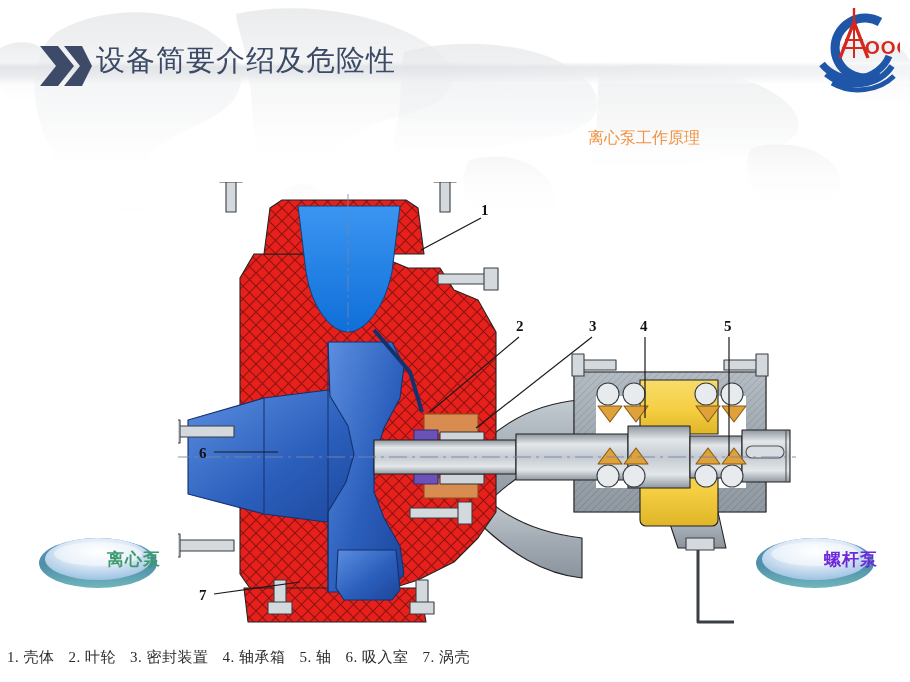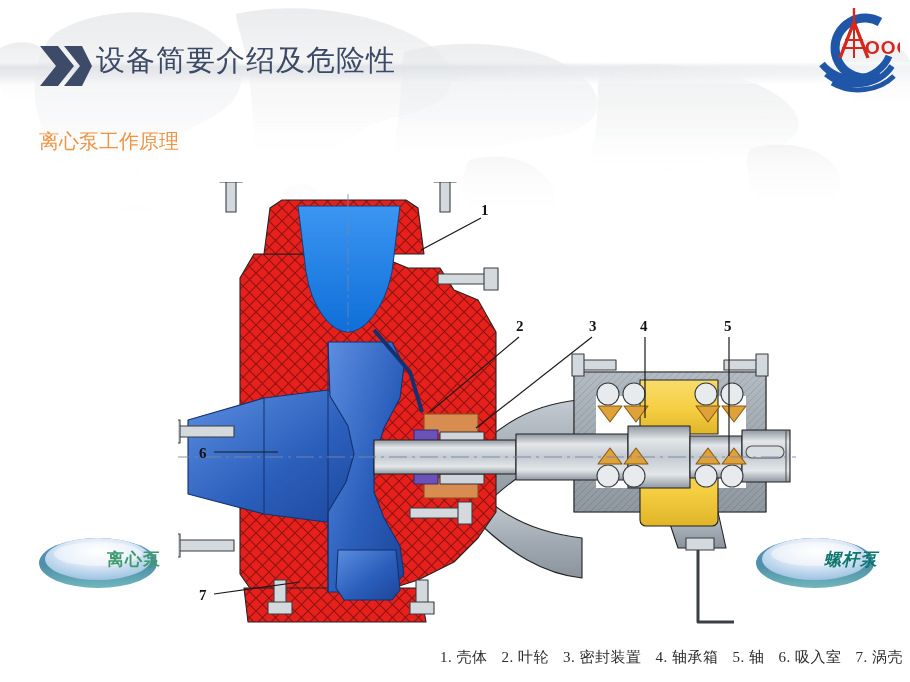--- a/index.html
+++ b/index.html
@@ -72,41 +72,40 @@
     position: absolute;
     right: 10px; top: 4px;
     width: 96px; height: 92px;
   }
 
   
   .subtitle {
     position: absolute;
     left: 0; top: 128px;
     width: 700px;
-    text-align: left;
-    font-size: 20px;
+    text-align: right;
+    font-size: 16px;
     color: #F29243;
     font-family: "Liberation Serif", "DejaVu Serif", serif;
     white-space: nowrap;
-    margin-left: 39px;
   }
 
   
   .diagram {
     position: absolute;
     left: 178px; top: 182px;
     width: 620px; height: 455px;
   }
 
   
   .caption {
     position: absolute;
     left: 0; top: 648px;
     width: 910px;
-    text-align: right;
+    text-align: left;
     font-size: 15px;
     color: #2b2b2b;
     font-family: "Liberation Serif", "DejaVu Serif", serif;
     letter-spacing: 0.5px;
   }
   .caption span.item { margin: 0 7px; white-space: nowrap; }
 
   
   .nav-btn {
     position: absolute;
@@ -119,21 +118,21 @@
     text-align: right;
     font-size: 17px;
     font-weight: bold;
     font-family: "Liberation Sans", "DejaVu Sans", sans-serif;
     letter-spacing: 1px;
     pointer-events: none;
   }
   #btn-centrifugal { left: 35px; top: 530px; }
   #btn-centrifugal .oval-label { color: #3d9a6e; }
   #btn-screw { left: 752px; top: 530px; }
-  #btn-screw .oval-label { color: #0f766e; font-style: italic; }
+  #btn-screw .oval-label { color: #6d28d9; }
 </style>
 </head>
 <body>
 
 <div id="slide">
 
   <svg class="bg-watermark" viewBox="0 0 910 682" preserveAspectRatio="none">
     <defs>
       <linearGradient id="wmFade" x1="0" y1="0" x2="0" y2="1">
         <stop offset="0%" stop-color="#c9ccd0" stop-opacity="0.75"></stop>

